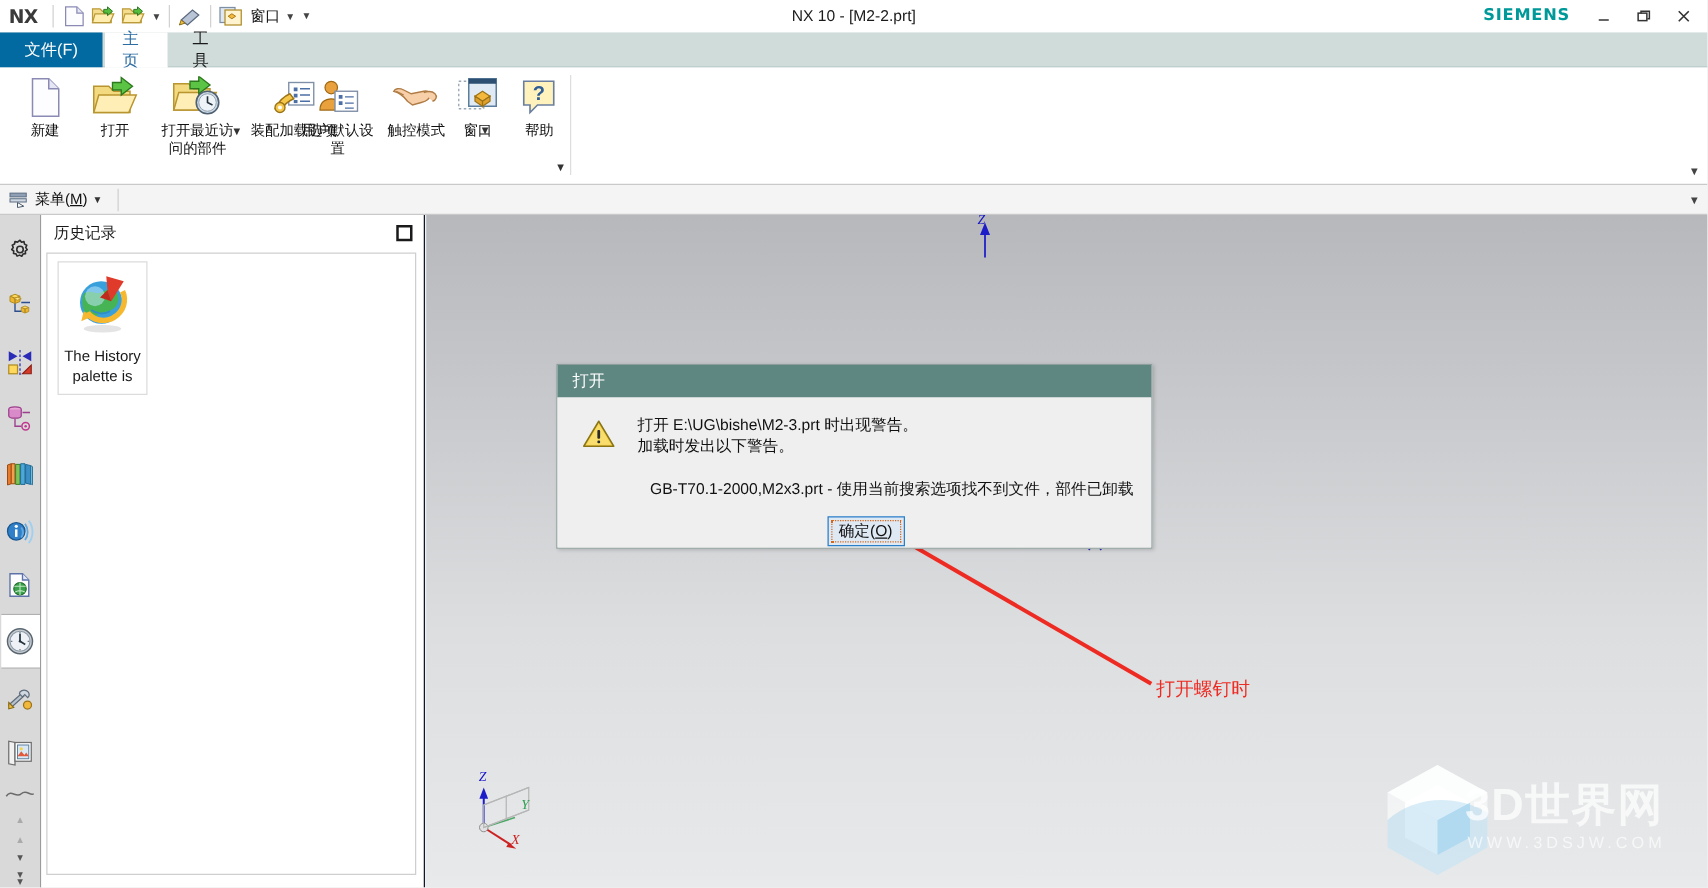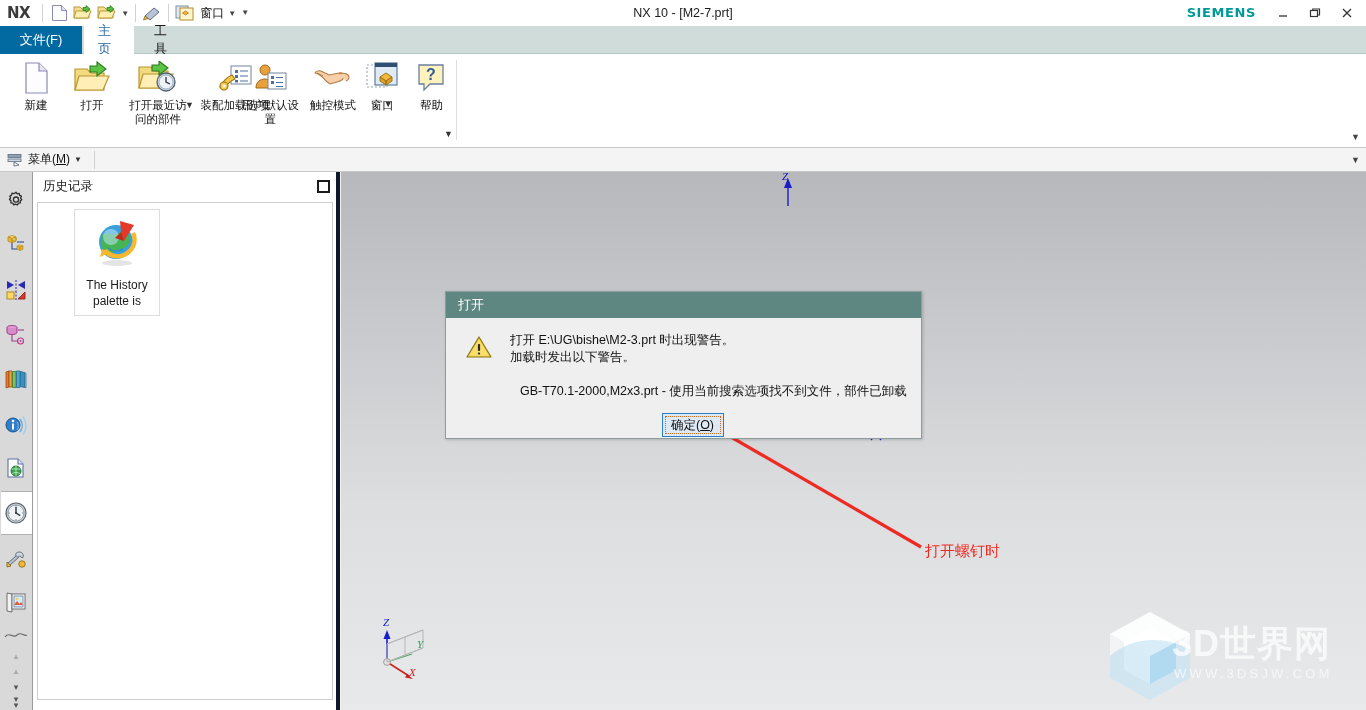--- a/index.html
+++ b/index.html
@@ -112,34 +112,34 @@
   }
   .res-ic {
     width:31px; height:46px; display:flex; align-items:center; justify-content:center; cursor:default;
   }
   .res-ic.active { background:#ffffff; border-top:1px solid #b0b0b0; border-bottom:1px solid #b0b0b0; }
   .res-arrow { width:31px; height:16px; display:flex; align-items:center; justify-content:center; font-size:9px; color:#555; cursor:default; }
 
   
   .histpanel {
     position:absolute; left:33px; top:172px; width:307px; height:538px;
-    background:#ffffff; border-right:4px solid #0f172a;
+    background:#ffffff; border-right:1px solid #0f172a;
   }
   .hist-head {
     position:absolute; left:0; top:0; width:307px; height:28px;
     display:flex; align-items:center; padding:0 10px;
   }
   .hist-title { font-size:12.5px; color:#1a1a1a; flex:1; }
   .hist-pin { width:13px; height:13px; border:2px solid #1a1a1a; cursor:default; }
   .hist-body {
     position:absolute; left:4px; top:30px; width:296px; height:498px;
     border:1px solid #cfcfcf; background:#fff; padding:4px;
   }
   .hist-item {
-    width:86px; margin-left:32px; margin-top:2px; border:1px solid #dcdcdc;
+    width:72px; margin-left:4px; margin-top:2px; border:1px solid #dcdcdc;
     padding:8px 2px 6px; text-align:center; cursor:default;
   }
   .hist-label { font-size:12px; color:#1a1a1a; line-height:16px; margin-top:6px; }
 
   
   .viewport {
     position:absolute; left:341px; top:172px; width:1025px; height:538px;
     background:linear-gradient(to bottom,#b7b8bb 0%,#c8c9cc 28%,#dcdee0 62%,#e7e9ea 100%);
     overflow:hidden;
   }
@@ -225,21 +225,21 @@
       <svg width="20" height="18" viewBox="0 0 20 18">
         <rect x="1" y="2" width="12" height="12" fill="#dfe7f0" stroke="#7d8fa5" stroke-width="1"></rect>
         <rect x="5" y="4" width="13" height="12" fill="#fff4cf" stroke="#b08c2a" stroke-width="1"></rect>
         <path d="M7.5 9l3-2 3 2-3 2z" fill="#f3b83c" stroke="#a87a18" stroke-width=".8"></path>
       </svg>
     </div>
     <div class="qa-win-label">窗口</div>
     <div class="qa-caret">▼</div>
     <div class="qa-dblcaret">▼</div>
 
-    <div class="title-center">NX 10 - [M2-7.prt]</div>
+    <div class="title-center">NX 10 - [M2-2.prt]</div>
     <div class="siemens">SIEMENS</div>
 
     <div class="wbtns">
       <div class="wbtn">
         <svg width="14" height="12" viewBox="0 0 14 12">
             <path d="M3 9h8" stroke="#333" stroke-width="1.3"></path>
           </svg>
       </div>
       <div class="wbtn">
         <svg width="14" height="12" viewBox="0 0 14 12">

